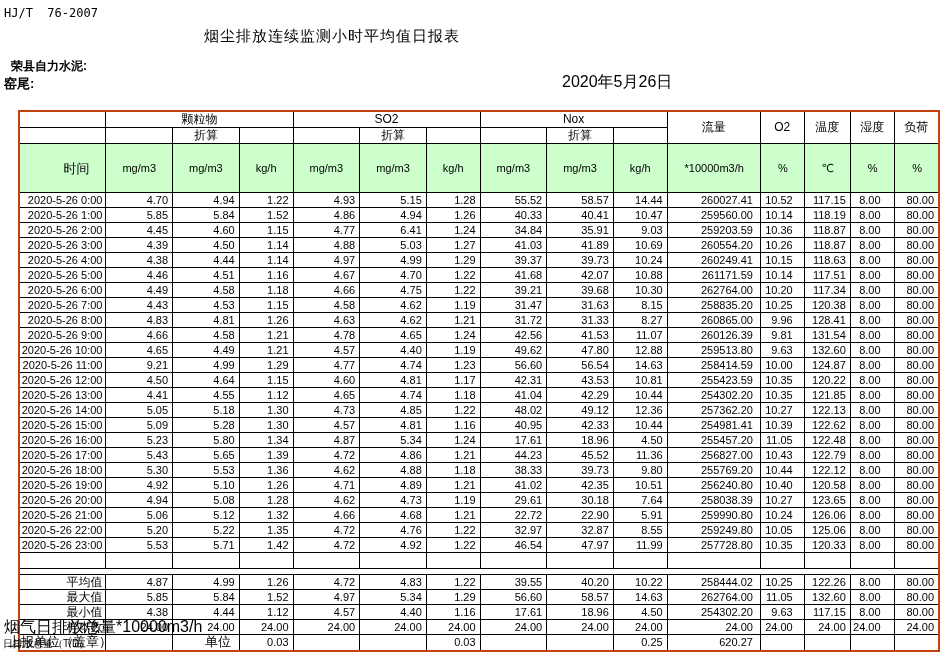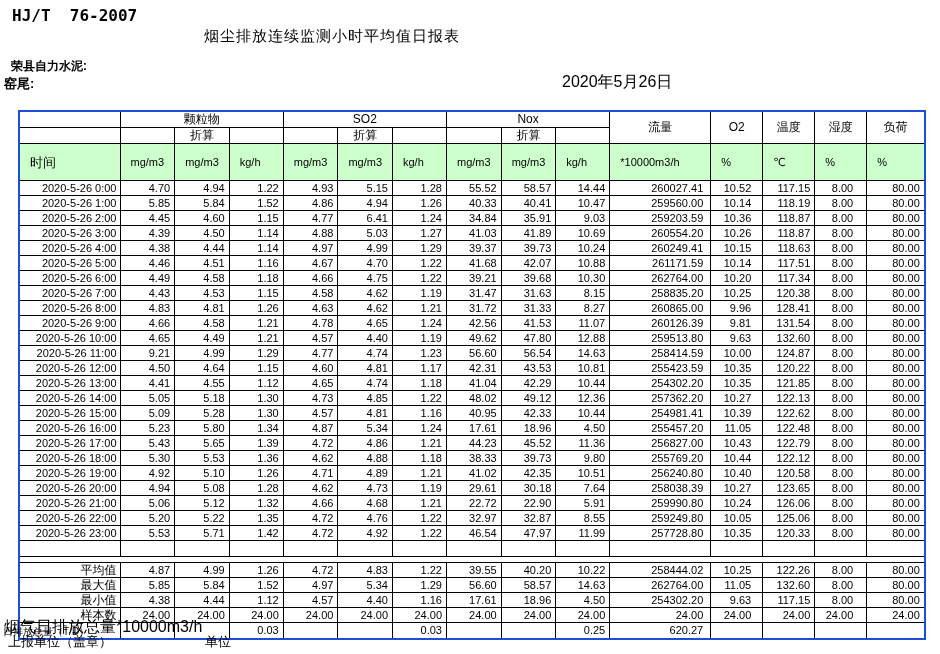--- a/index.html
+++ b/index.html
@@ -2,44 +2,44 @@
 <html style="--green: #ccffcc;"><head>
 <meta charset="utf-8">
 <style>
   html,body{margin:0;padding:0}
   body{
     position:relative;width:940px;height:654px;overflow:hidden;
     background:#ffffff;color:#000;
     font-family:"Liberation Sans","DejaVu Sans",sans-serif;
   }
   .abs{position:absolute;white-space:pre}
-  #std{left:12px;top:6px;font-size:16px;font-weight:bold;font-family:"DejaVu Sans Mono","Liberation Mono",monospace}
+  #std{left:4px;top:6px;font-size:12px;font-weight:normal;font-family:"DejaVu Sans Mono","Liberation Mono",monospace}
   #title{left:204px;top:27px;font-size:15px;font-weight:normal;letter-spacing:1px}
   #company{left:11px;top:58px;font-size:12px;font-weight:bold}
   #site{left:4px;top:75px;font-size:13px;font-weight:bold}
   #date{left:562px;top:72px;font-size:16px}
   #ftr1{left:4px;top:617px;font-size:16px}
   #ftr2{left:8px;top:633px;font-size:13px}
   #ftr3{left:205px;top:633px;font-size:13px}
 
   table#report{
     position:absolute;left:18px;top:110px;
     border-collapse:collapse;table-layout:fixed;
-    border:2px solid #1d4ed8;
+    border:2px solid #c2410c;
   }
   #report td{
     border:1px solid #000;
     font-size:11px;line-height:13px;
     padding:0 4px 0 0;
     text-align:right;
     overflow:hidden;white-space:nowrap;
   }
   
   #report tr.h1 td,#report tr.h2 td{height:15px;text-align:center;font-size:12px;padding:0}
-  #report tr.h3 td{height:16px;text-align:left;font-size:11px;padding:10px;background:var(--green,#ccffcc)}
+  #report tr.h3 td{height:16px;text-align:right;font-size:11px;padding:16px;background:var(--green,#ccffcc)}
   #report tr.h3 td.timeh{font-size:13px}
   
   #report tbody td{height:14px}
   #report td.time{text-align:right;padding-right:3px}
   #report tbody td:nth-child(11){padding-right:7px}
   #report tbody td:nth-child(12){padding-right:11px}
   #report tbody td:nth-child(14){padding-right:13px}
   #report tbody td:nth-child(15){padding-right:4px}
   
   #report tr.sum td:first-child,#report tr.total td:first-child{font-size:12px}

